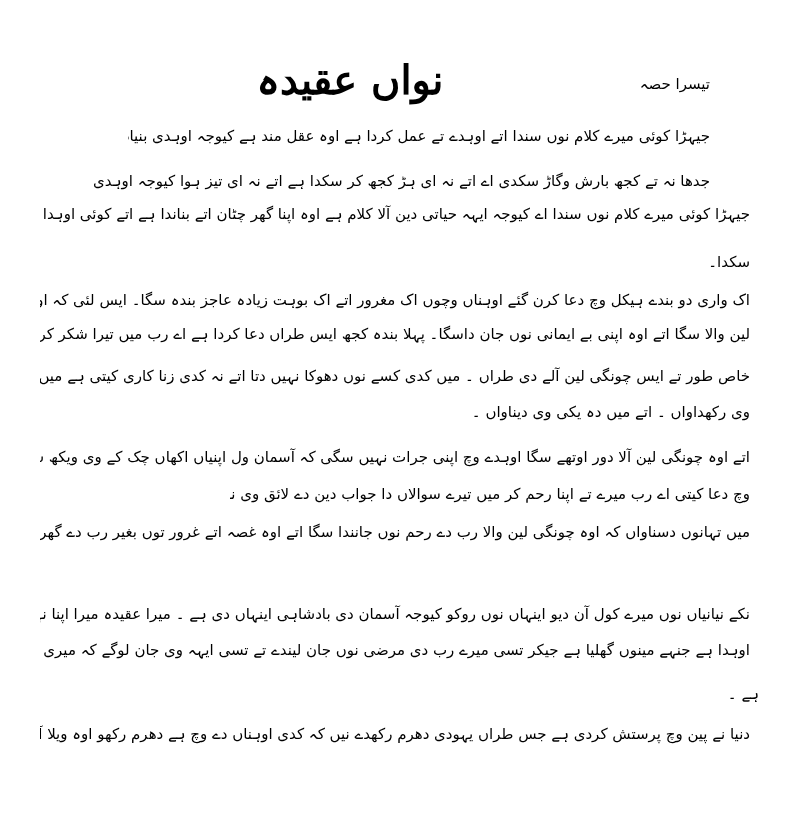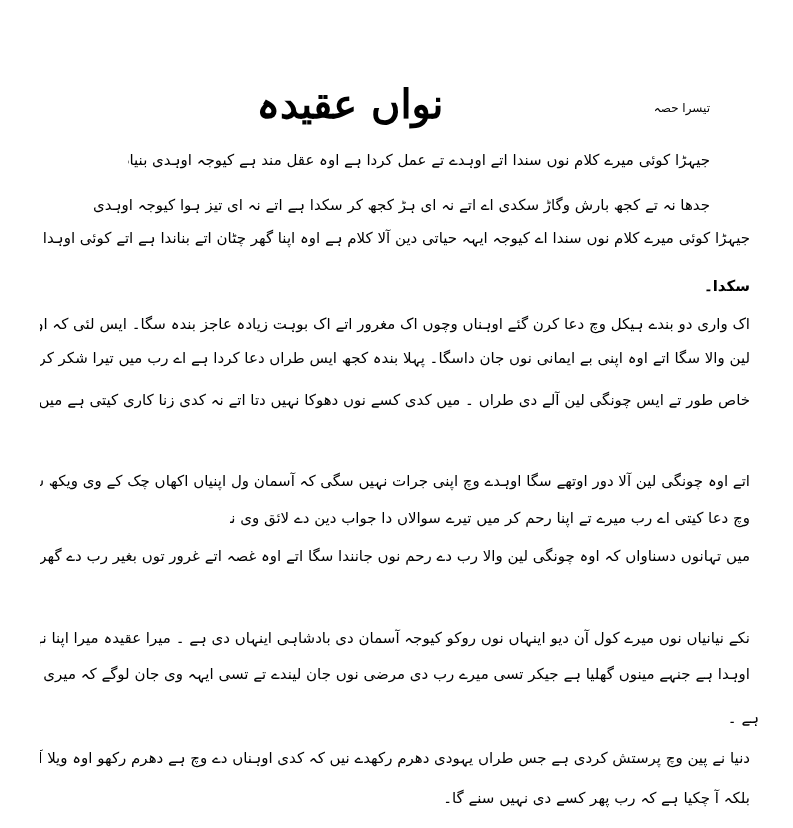--- a/index.html
+++ b/index.html
@@ -1,57 +1,57 @@
 <!DOCTYPE html>
 <html><head>
 <meta charset="utf-8">
 <style>
   html, body { margin: 0; padding: 0; background: #ffffff; }
   body {
     width: 793px; height: 828px; overflow: hidden; position: relative;
     font-family: "DejaVu Sans", sans-serif; color: #000;
   }
-  .page { position: absolute; left: 0; top: 0; width: 793px; height: 600px; margin-top: 24px; }
+  .page { position: absolute; left: 0; top: 0; width: 793px; height: 600px; }
   .title {
     position: absolute; left: 240px; top: 50px; width: 220px;
     text-align: center; direction: rtl;
     font-family: "DejaVu Serif", serif; font-size: 40px; font-weight: bold; line-height: 60px;
   }
   .subtitle {
     position: absolute; left: 620px; top: 72px; width: 90px;
     direction: rtl; text-align: right;
-    font-size: 12px; line-height: 24px;
+    font-size: 15px; line-height: 24px;
   }
   .line {
     position: absolute; direction: rtl; white-space: nowrap;
     font-size: 15px; line-height: 28px; height: 28px;
     text-align: justify; text-align-last: justify; overflow: hidden;
   }
   .line.last { text-align-last: right; }
 </style>
 </head>
 <body>
 
 <div class="page">
   <div class="title">نواں عقیدہ</div>
   <div class="subtitle">تیسرا حصہ</div>
 
   <div class="line" style="left:128px;top:122px;width:582px;">جیہڑا کوئی میرے کلام نوں سندا اتے اوہدے تے عمل کردا ہے اوہ عقل مند ہے کیوجہ اوہدی بنیاد چٹان اتے ہے ۔</div>
   <div class="line" style="left:90px;top:167px;width:620px;">جدھا نہ تے کجھ بارش وگاڑ سکدی اے اتے نہ ای ہڑ کجھ کر سکدا ہے اتے نہ ای تیز ہوا کیوجہ اوہدی بنیاد چٹان اتے ہے ۔</div>
   <div class="line" style="left:40px;top:200px;width:710px;">جیہڑا کوئی میرے کلام نوں سندا اے کیوجہ ایہہ حیاتی دین آلا کلام ہے اوہ اپنا گھر چٹان اتے بناندا ہے اتے کوئی اوہدا کجھ نہیں وگاڑ</div>
-  <div class="line last" style="left:640px;top:248px;width:110px;font-weight:bold;">سکدا۔</div>
+  <div class="line last" style="left:640px;top:248px;width:110px;">سکدا۔</div>
 
   <div class="line" style="left:40px;top:286px;width:710px;">اک واری دو بندے ہیکل وچ دعا کرن گئے اوہناں وچوں اک مغرور اتے اک بوہت زیادہ عاجز بندہ سگا۔ ایس لئی کہ اوہ چونگی</div>
   <div class="line" style="left:40px;top:320px;width:710px;">لین والا سگا اتے اوہ اپنی بے ایمانی نوں جان داسگا۔ پہلا بندہ کجھ ایس طراں دعا کردا ہے اے رب میں تیرا شکر کرداواں کہ میں گنہگار نہیں</div>
   <div class="line" style="left:40px;top:362px;width:710px;">خاص طور تے ایس چونگی لین آلے دی طراں ۔ میں کدی کسے نوں دھوکا نہیں دتا اتے نہ کدی زنا کاری کیتی ہے میں ہفتے وچ دو واری روزہ</div>
+  <div class="line last" style="left:380px;top:398px;width:370px;">وی رکھداواں ۔ اتے میں دہ یکی وی دیناواں ۔</div>
 
   <div class="line" style="left:40px;top:443px;width:710px;">اتے اوہ چونگی لین آلا دور اوتھے سگا اوہدے وچ اپنی جرات نہیں سگی کہ آسمان ول اپنیاں اکھاں چک کے وی ویکھ سکدا اوہنے غم</div>
   <div class="line last" style="left:230px;top:480px;width:520px;">وچ دعا کیتی اے رب میرے تے اپنا رحم کر میں تیرے سوالاں دا جواب دین دے لائق وی نہیں آں ۔</div>
 
   <div class="line" style="left:40px;top:518px;width:710px;">میں تہانوں دسناواں کہ اوہ چونگی لین والا رب دے رحم نوں جانندا سگا اتے اوہ غصہ اتے غرور توں بغیر رب دے گھر وچ گیا اتے</div>
 
   <div class="line" style="left:40px;top:600px;width:710px;">نکے نیانیاں نوں میرے کول آن دیو اینہاں نوں روکو کیوجہ آسمان دی بادشاہی اینہاں دی ہے ۔ میرا عقیدہ میرا اپنا نہیں ہے ایہہ</div>
   <div class="line" style="left:40px;top:636px;width:710px;">اوہدا ہے جنہے مینوں گھلیا ہے جیکر تسی میرے رب دی مرضی نوں جان لیندے تے تسی ایہہ وی جان لوگے کہ میری تعلیم رب دے ولوں</div>
   <div class="line last" style="left:669px;top:680px;width:90px;">ہے ۔</div>
 
   <div class="line" style="left:40px;top:720px;width:710px;">دنیا نے پین وچ پرستش کردی ہے جس طراں یہودی دھرم رکھدے نیں کہ کدی اوہناں دے وچ ہے دھرم رکھو اوہ ویلا آوندا ہے</div>
-  <div class="line last" style="left:350px;top:760px;width:400px;">بلکہ آ چکیا ہے کہ رب پھر کسے دی نہیں سنے گا۔</div>
 </div>
 
 </body></html>

